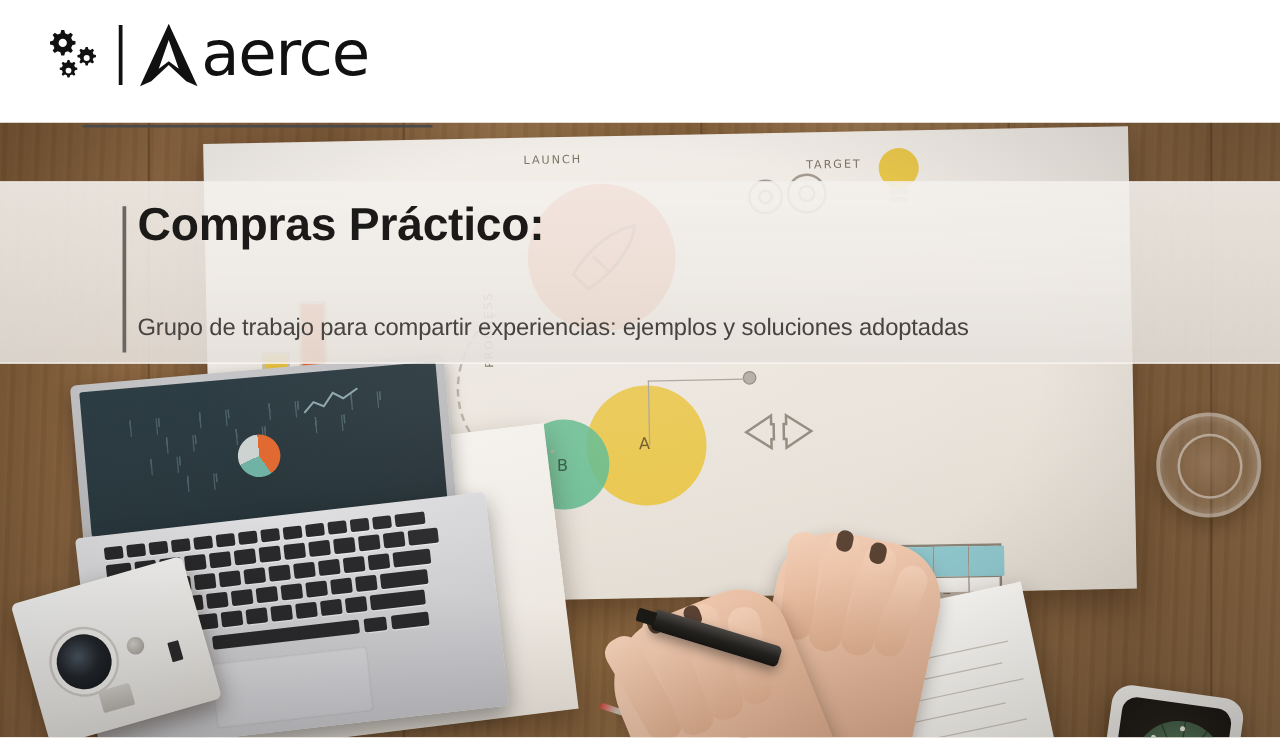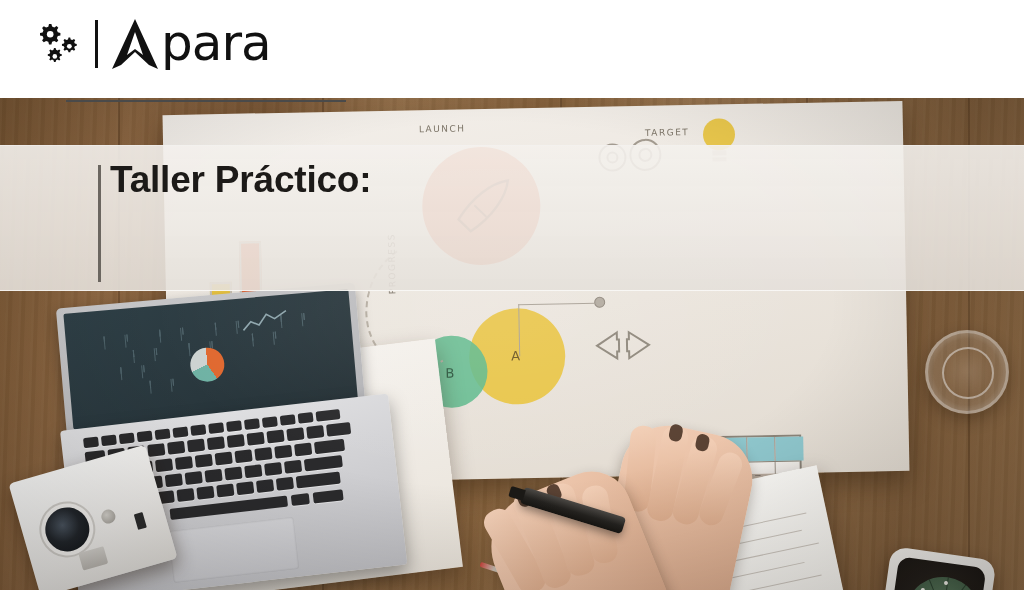--- a/index.html
+++ b/index.html
@@ -285,21 +285,21 @@
         </g>
       </svg>
 
       <div class="logo-divider"></div>
 
       <svg class="logo-mark" viewBox="0 0 52 52">
         <path d="M26 1 L49 51 L40 47 L26 34 L12 47 L3 51 Z" fill="#111"></path>
         <path d="M26 14 L34 37 L26 31 L18 37 Z" fill="#fff"></path>
       </svg>
 
-      <div class="logo-word">para</div>
+      <div class="logo-word">aerce</div>
       <div class="logo-rule"></div>
     </div>
   </div>
 
   <div class="photo">
     <div class="wood-grain"></div>
     <div class="plank" style="left:118px"></div>
     <div class="plank" style="left:322px"></div>
     <div class="plank" style="left:560px"></div>
     <div class="plank" style="left:806px"></div>
@@ -550,16 +550,17 @@
 
         </div>
       </div>
     </div>
 
     <div class="wood-vignette"></div>
   </div>
 
   <div class="band">
     <div class="band-rule"></div>
-    <div class="t-line1">Taller Práctico:</div>
+    <div class="t-line1">Compras Práctico:</div>
+    <div class="t-line3">Grupo de trabajo para compartir experiencias: ejemplos y soluciones adoptadas</div>
   </div>
 
 </div>
 
 </body></html>

